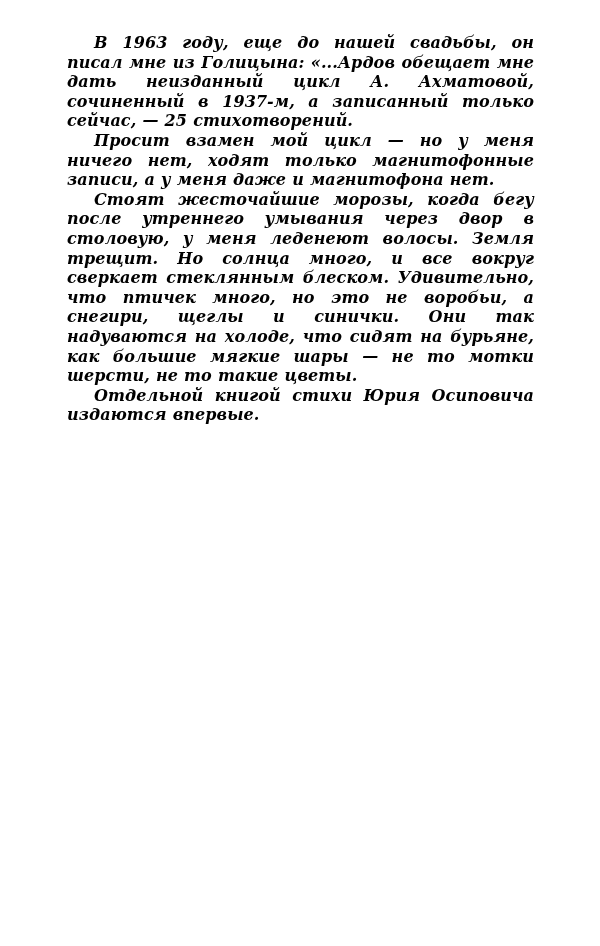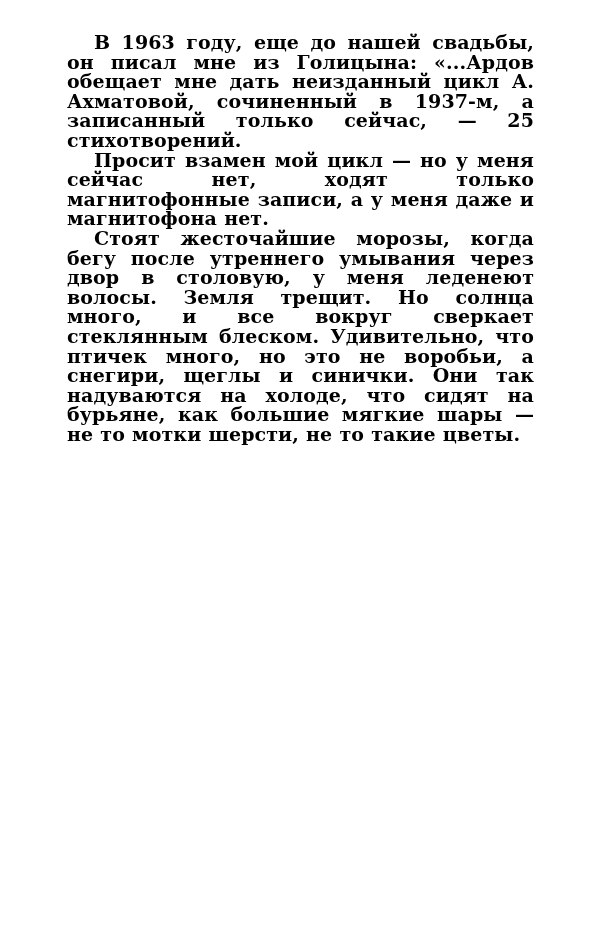--- a/index.html
+++ b/index.html
@@ -28,25 +28,26 @@
     width: 467px;
   }
 
   .para {
     margin: 0 0 0 0;
     text-align: justify;
     text-align-last: left;
     text-indent: 27px;
     font-family: "DejaVu Serif", "Liberation Serif", serif;
     font-weight: 700;
-    font-size: 19px;
+    font-size: 16px;
     line-height: 19.6px;
     color: #000000;
     letter-spacing: 0.1px;
     word-spacing: 0.4px;
+    font-style: italic;
     -webkit-font-smoothing: none;
   }
 
   .signature {
     position: absolute;
     left: 67px;
     top: 378px;
     width: 467px;
     text-align: right;
     font-family: "DejaVu Serif", "Liberation Serif", serif;
@@ -58,18 +59,19 @@
     letter-spacing: 0.3px;
   }
 </style>
 </head>
 <body>
 
 <div class="page">
 
   <div class="text-block">
     <p class="para">В 1963 году, еще до нашей свадьбы, он писал мне из Голицына: «...Ардов обещает мне дать неизданный цикл А. Ахматовой, сочиненный в 1937-м, а записанный только сейчас, — 25 стихотворений.</p>
-    <p class="para">Просит взамен мой цикл — но у меня сейчас нет, ходят только магнитофонные записи, а у меня даже и магнитофона нет.</p>
+    <p class="para">Просит взамен мой цикл — но у меня ничего нет, ходят только магнитофонные записи, а у меня даже и магнитофона нет.</p>
     <p class="para">Стоят жесточайшие морозы, когда бегу после утреннего умывания через двор в столовую, у меня леденеют волосы. Земля трещит. Но солнца много, и все вокруг сверкает стеклянным блеском. Удивительно, что птичек много, но это не воробьи, а снегири, щеглы и синички. Они так надуваются на холоде, что сидят на бурьяне, как большие мягкие шары — не то мотки шерсти, не то такие цветы.</p>
+    <p class="para">Отдельной книгой стихи Юрия Осиповича издаются впервые.</p>
   </div>
 
 
 </div>
 
 </body></html>

